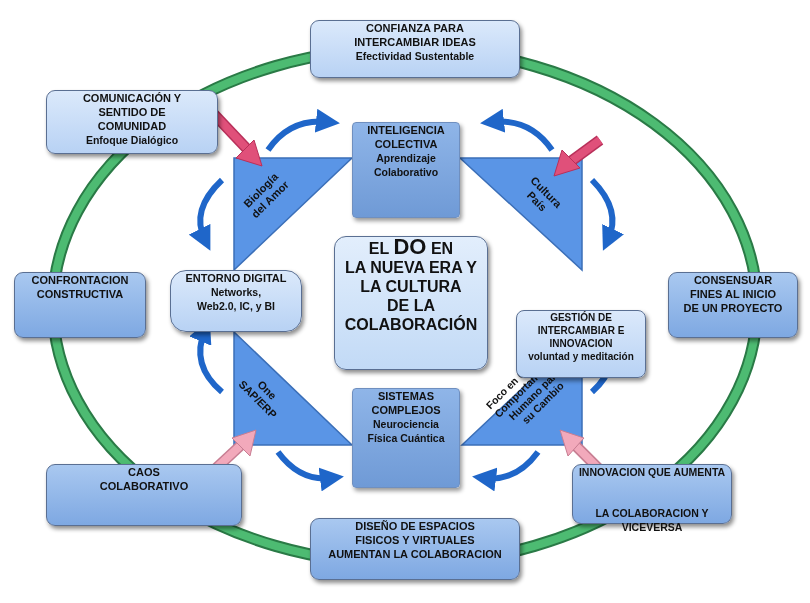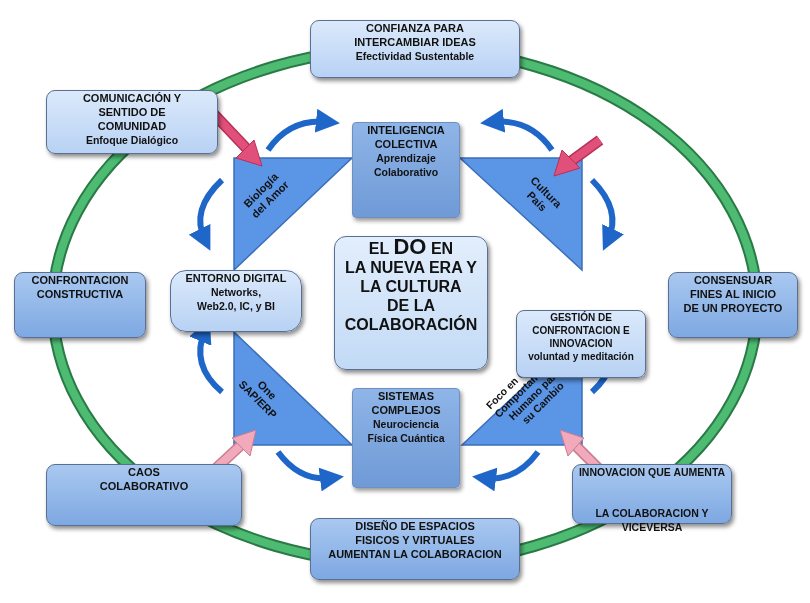--- a/index.html
+++ b/index.html
@@ -130,21 +130,21 @@
     <div class="sub">Aprendizaje</div>
     <div class="sub">Colaborativo</div>
   </div>
   <div class="box outer-light" style="left:170px;top:270px;width:132px;height:62px;border-radius:16px;">
     <div>ENTORNO DIGITAL</div>
     <div class="sub">Networks,</div>
     <div class="sub">Web2.0, IC, y BI</div>
   </div>
   <div class="box outer-light" style="left:516px;top:266px;width:130px;height:68px;font-size:10px;line-height:13px;border-radius:8px;margin-top:44px;">
     <div>GESTIÓN DE</div>
-    <div>CONFRONTACION E</div>
+    <div>INTERCAMBIAR E</div>
     <div>INNOVACION</div>
     <div>voluntad y meditación</div>
   </div>
   <div class="box inner-rect" style="left:352px;top:388px;width:108px;height:100px;">
     <div>SISTEMAS</div>
     <div>COMPLEJOS</div>
     <div class="sub">Neurociencia</div>
     <div class="sub">Física Cuántica</div>
   </div>
 

